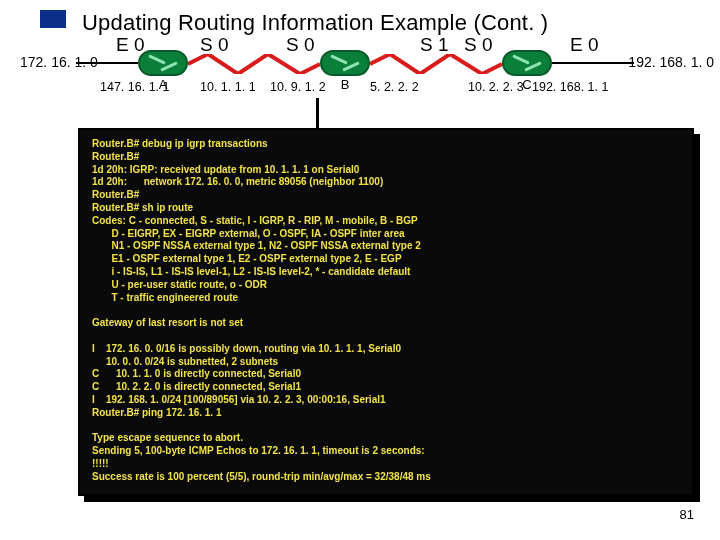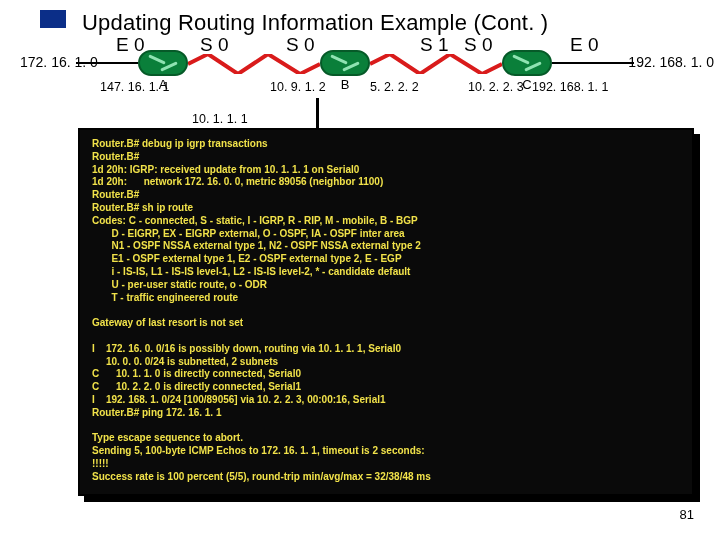--- a/index.html
+++ b/index.html
@@ -60,21 +60,21 @@
   .ifA-s0 { left: 200px; }
   .ifB-s0 { left: 286px; }
   .ifB-s1 { left: 380px; margin-left: 40px; }
   .ifC-s0 { left: 464px; }
   .ifC-e0 { left: 570px; }
 
   .addr {
     position: absolute; top: 34px; font-size: 12.5px; color:#000;
   }
   .aA-e0 { left: 100px; }
-  .aA-s0 { left: 192px; margin-top: 32px; }
+  .aA-s0 { left: 200px; }
   .aB-s0 { left: 270px; }
   .aB-s1 { left: 370px; }
   .aC-s0 { left: 448px; margin-left: 20px; }
   .aC-e0 { left: 532px; }
 
   .wire-flat {
     position:absolute; top: 16px; height:0; border-top:2px solid #000;
   }
   .wf-left  { left: 76px; width: 62px; }
   .wf-right { left: 552px; width: 82px; }

